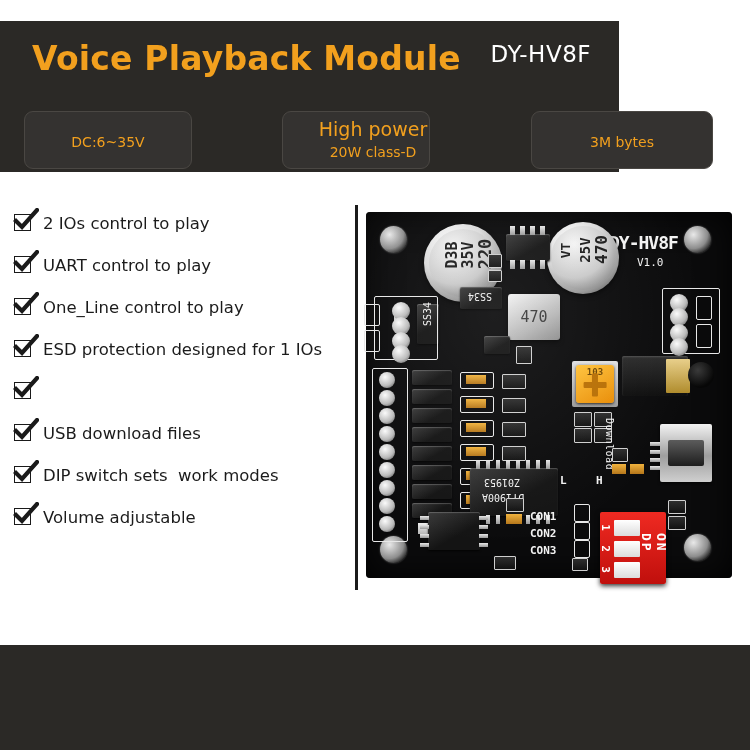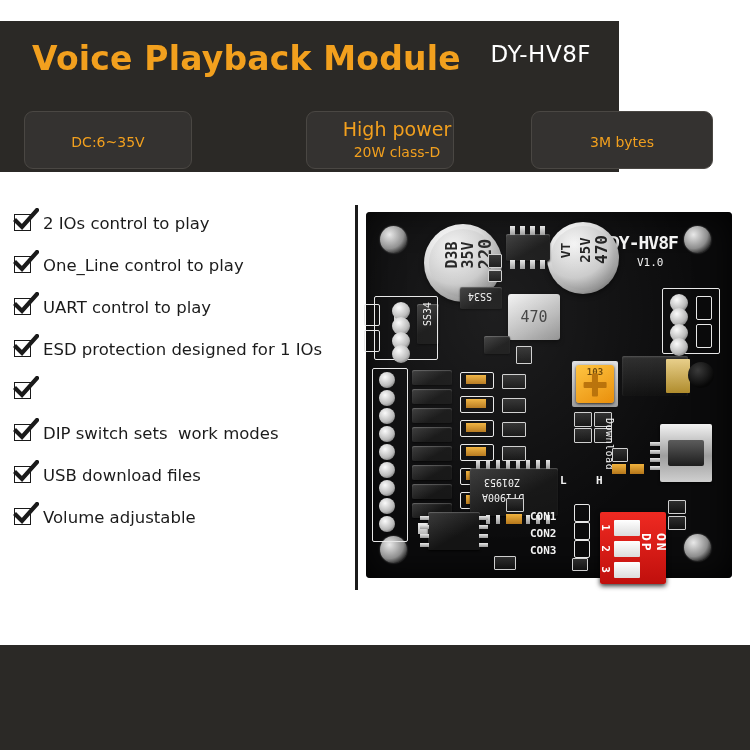--- a/index.html
+++ b/index.html
@@ -14,21 +14,21 @@
   .header{position:absolute;left:0;top:0;width:619px;height:172px;background:#2b2926;margin-top:21px;}
   .title{position:absolute;left:32px;top:18px;font-size:33px;font-weight:bold;color:#f2a01e;letter-spacing:.2px;}
   .model{position:absolute;right:28px;top:20px;font-size:23px;color:#ffffff;letter-spacing:.5px;}
 
   .pill{position:absolute;top:90px;height:58px;border:1.3px solid #4a4743;border-radius:9px;
         background:#343230;box-sizing:border-box;display:flex;flex-direction:column;
         align-items:center;justify-content:center;}
   .pill .pt{font-size:19px;color:#f2a01e;line-height:1.05;}
   .pill .ps{font-size:14px;color:#f2a01e;line-height:1.05;margin-top:5px;}
   .pill0{left:24px;width:168px;}
-  .pill1{left:306px;width:148px;padding-left:34px;}
+  .pill1{left:282px;width:148px;padding-left:34px;}
   .pill2{left:531px;width:182px;}
 
   
   .body{position:absolute;left:0;top:172px;width:750px;height:473px;background:#fff;}
   .features{position:absolute;left:8px;top:30px;width:340px;}
   .frow{display:flex;align-items:center;height:42px;}
   .chk{position:relative;width:19px;height:19px;flex:0 0 19px;margin-left:6px;margin-right:10px;}
   .chk .box{position:absolute;left:0;top:0;width:17px;height:17px;border:1.6px solid #1a1a1a;box-sizing:border-box;}
   .chk .tick{position:absolute;left:-1px;top:-6px;width:26px;height:26px;}
   .ftxt{font-size:16.5px;color:#1b1b1b;white-space:pre;}
@@ -131,65 +131,65 @@
         </span>
         <span class="ftxt">2 IOs control to play</span>
       </div>
       <div class="frow">
         <span class="chk">
           <span class="box"></span>
           <svg class="tick" viewBox="0 0 26 26">
               <path d="M3 13 L9 19 L24 2" fill="none" stroke="#1a1a1a" stroke-width="4.2" stroke-linecap="square"></path>
             </svg>
         </span>
+        <span class="ftxt">UART control to play</span>
+      </div>
+      <div class="frow">
+        <span class="chk">
+          <span class="box"></span>
+          <svg class="tick" viewBox="0 0 26 26">
+              <path d="M3 13 L9 19 L24 2" fill="none" stroke="#1a1a1a" stroke-width="4.2" stroke-linecap="square"></path>
+            </svg>
+        </span>
         <span class="ftxt">One_Line control to play</span>
       </div>
       <div class="frow">
         <span class="chk">
           <span class="box"></span>
           <svg class="tick" viewBox="0 0 26 26">
               <path d="M3 13 L9 19 L24 2" fill="none" stroke="#1a1a1a" stroke-width="4.2" stroke-linecap="square"></path>
             </svg>
         </span>
-        <span class="ftxt">UART control to play</span>
-      </div>
-      <div class="frow">
-        <span class="chk">
-          <span class="box"></span>
-          <svg class="tick" viewBox="0 0 26 26">
-              <path d="M3 13 L9 19 L24 2" fill="none" stroke="#1a1a1a" stroke-width="4.2" stroke-linecap="square"></path>
-            </svg>
-        </span>
         <span class="ftxt">ESD protection designed for 1 IOs</span>
       </div>
       <div class="frow">
         <span class="chk">
           <span class="box"></span>
           <svg class="tick" viewBox="0 0 26 26">
               <path d="M3 13 L9 19 L24 2" fill="none" stroke="#1a1a1a" stroke-width="4.2" stroke-linecap="square"></path>
             </svg>
         </span>
       </div>
       <div class="frow">
         <span class="chk">
           <span class="box"></span>
           <svg class="tick" viewBox="0 0 26 26">
               <path d="M3 13 L9 19 L24 2" fill="none" stroke="#1a1a1a" stroke-width="4.2" stroke-linecap="square"></path>
             </svg>
         </span>
+        <span class="ftxt">USB download files</span>
+      </div>
+      <div class="frow">
+        <span class="chk">
+          <span class="box"></span>
+          <svg class="tick" viewBox="0 0 26 26">
+              <path d="M3 13 L9 19 L24 2" fill="none" stroke="#1a1a1a" stroke-width="4.2" stroke-linecap="square"></path>
+            </svg>
+        </span>
         <span class="ftxt">DIP switch sets  work modes</span>
-      </div>
-      <div class="frow">
-        <span class="chk">
-          <span class="box"></span>
-          <svg class="tick" viewBox="0 0 26 26">
-              <path d="M3 13 L9 19 L24 2" fill="none" stroke="#1a1a1a" stroke-width="4.2" stroke-linecap="square"></path>
-            </svg>
-        </span>
-        <span class="ftxt">USB download files</span>
       </div>
       <div class="frow">
         <span class="chk">
           <span class="box"></span>
           <svg class="tick" viewBox="0 0 26 26">
               <path d="M3 13 L9 19 L24 2" fill="none" stroke="#1a1a1a" stroke-width="4.2" stroke-linecap="square"></path>
             </svg>
         </span>
         <span class="ftxt">Volume adjustable</span>
       </div>

